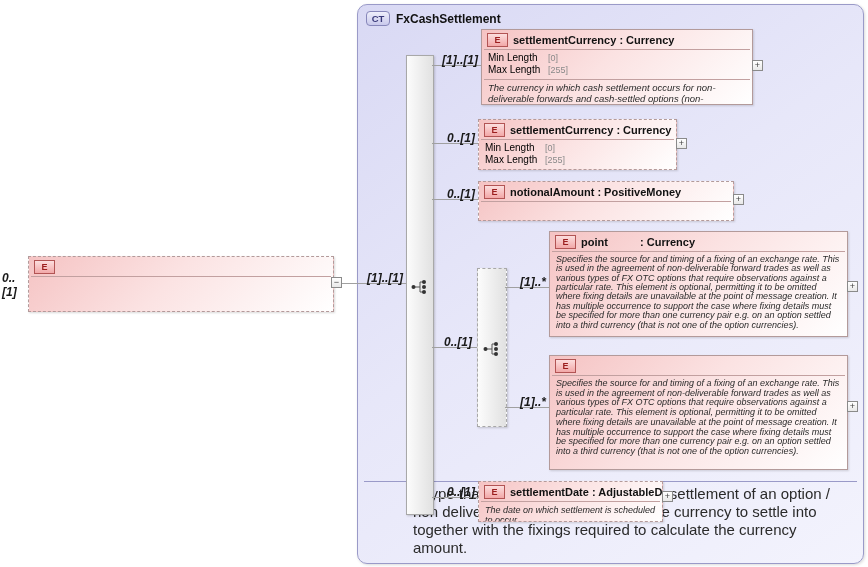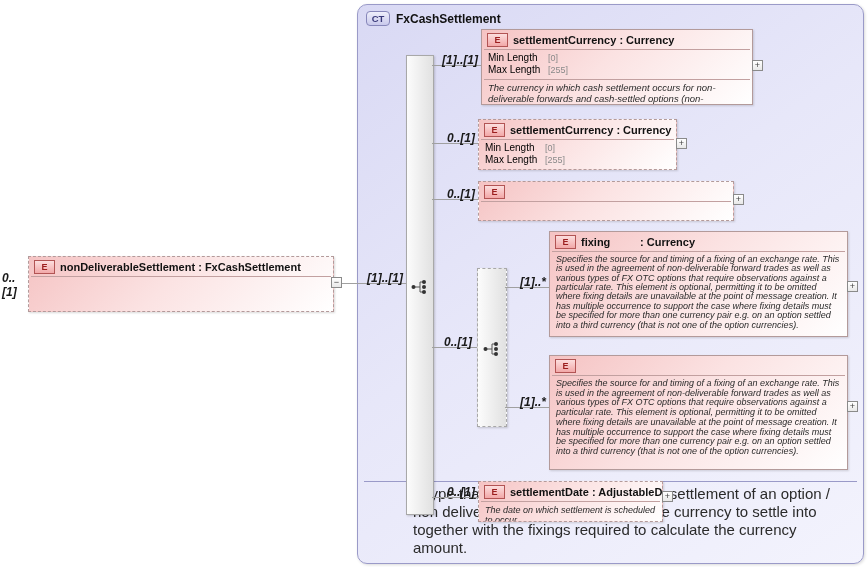--- a/index.html
+++ b/index.html
@@ -108,21 +108,20 @@
   <div class="card" style="left:434px;top:131px;width:41px;text-align:right;">0..[1]</div>
   <div class="card" style="left:434px;top:187px;width:41px;text-align:right;">0..[1]</div>
   <div class="card" style="left:431px;top:335px;width:41px;text-align:right;">0..[1]</div>
   <div class="card" style="left:434px;top:485px;width:41px;text-align:right;">0..[1]</div>
   <div class="card" style="left:506px;top:275px;width:40px;text-align:right;">[1]..*</div>
   <div class="card" style="left:506px;top:395px;width:40px;text-align:right;">[1]..*</div>
 
   <div class="el-box dashed" style="left:28px;top:256px;width:304px;height:54px;">
     <div class="el-head">
       <span class="e-badge">E</span>
-      <span class="el-title"><span class="name">nonDeliverableSettlement</span><span class="sep"> : </span><span>FxCashSettlement</span></span>
     </div>
     <div class="hr"></div>
   </div>
   <div class="toggle" style="left:331px;top:277px;">−</div>
 
   <div class="el-box" style="left:481px;top:29px;width:270px;height:74px;">
     <div class="el-head">
       <span class="e-badge">E</span>
       <span class="el-title"><span class="name">settlementCurrency</span><span class="sep"> : </span><span>Currency</span></span>
     </div>
@@ -157,29 +156,30 @@
         <span class="facet-label">Max Length</span>
         <span class="facet-value">[255]</span>
       </div>
     </div>
   </div>
   <div class="toggle" style="left:676px;top:138px;">+</div>
 
   <div class="el-box dashed" style="left:478px;top:181px;width:254px;height:38px;">
     <div class="el-head">
       <span class="e-badge">E</span>
+      <span class="el-title"><span class="name">notionalAmount</span><span class="sep"> : </span><span>PositiveMoney</span></span>
     </div>
     <div class="hr"></div>
   </div>
   <div class="toggle" style="left:733px;top:194px;">+</div>
 
   <div class="el-box fx" style="left:549px;top:231px;width:297px;height:104px;">
     <div class="el-head">
       <span class="e-badge">E</span>
-      <span class="el-title"><span class="name">fixing</span><span class="sep"> : </span><span>Currency</span></span>
+      <span class="el-title"><span class="name">point</span><span class="sep"> : </span><span>Currency</span></span>
     </div>
     <div class="hr"></div>
     <div class="el-desc" style="font-size:9px;line-height:1.04;">Specifies the source for and timing of a fixing of an exchange rate. This is used in the agreement of non-deliverable forward trades as well as various types of FX OTC options that require observations against a particular rate. This element is optional, permitting it to be omitted where fixing details are unavailable at the point of message creation. It has multiple occurrence to support the case where fixing details must be specified for more than one currency pair e.g. on an option settled into a third currency (that is not one of the option currencies).</div>
   </div>
   <div class="toggle" style="left:847px;top:281px;">+</div>
 
   <div class="el-box" style="left:549px;top:355px;width:297px;height:113px;">
     <div class="el-head">
       <span class="e-badge">E</span>
     </div>

